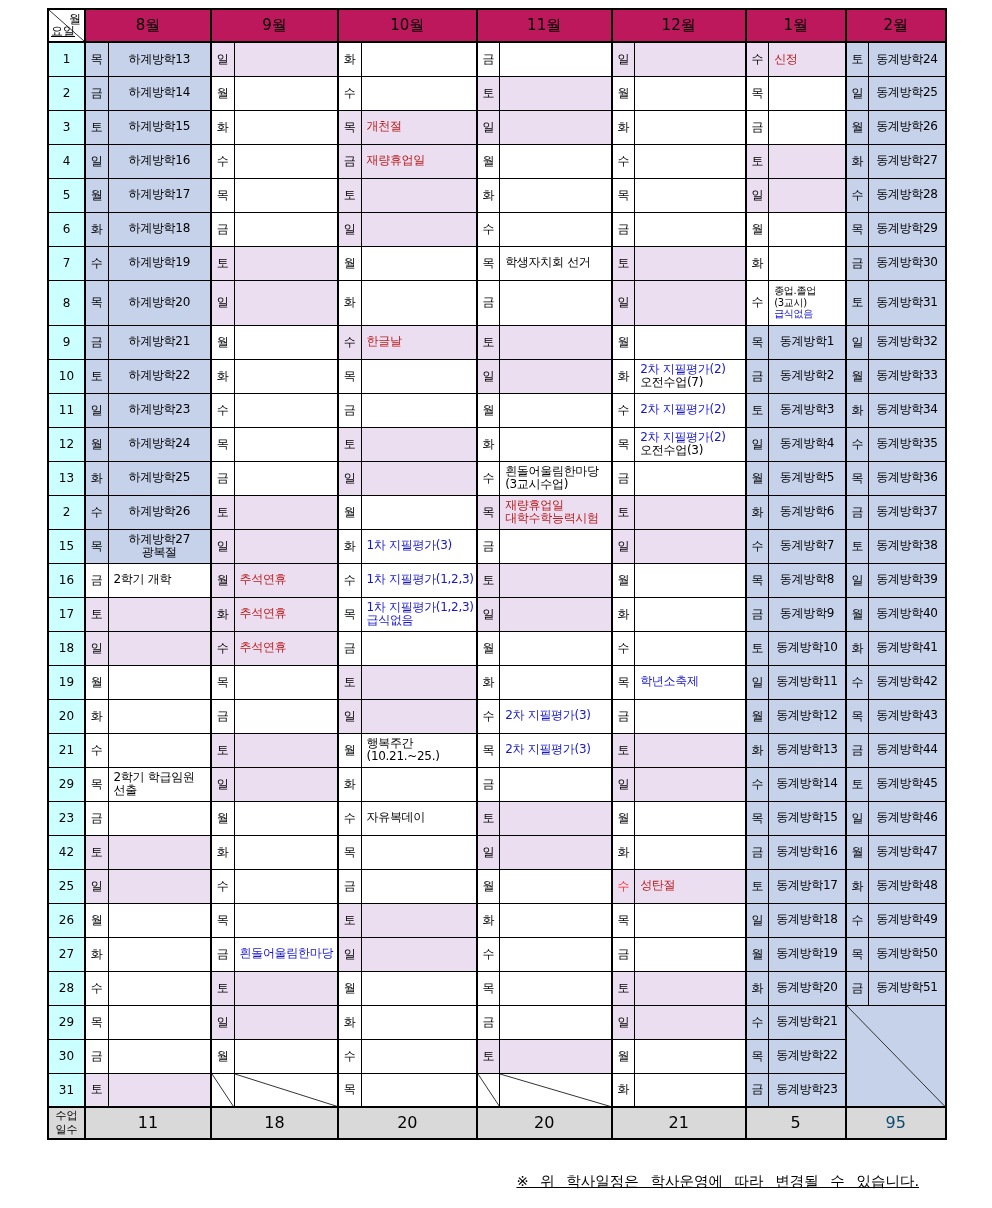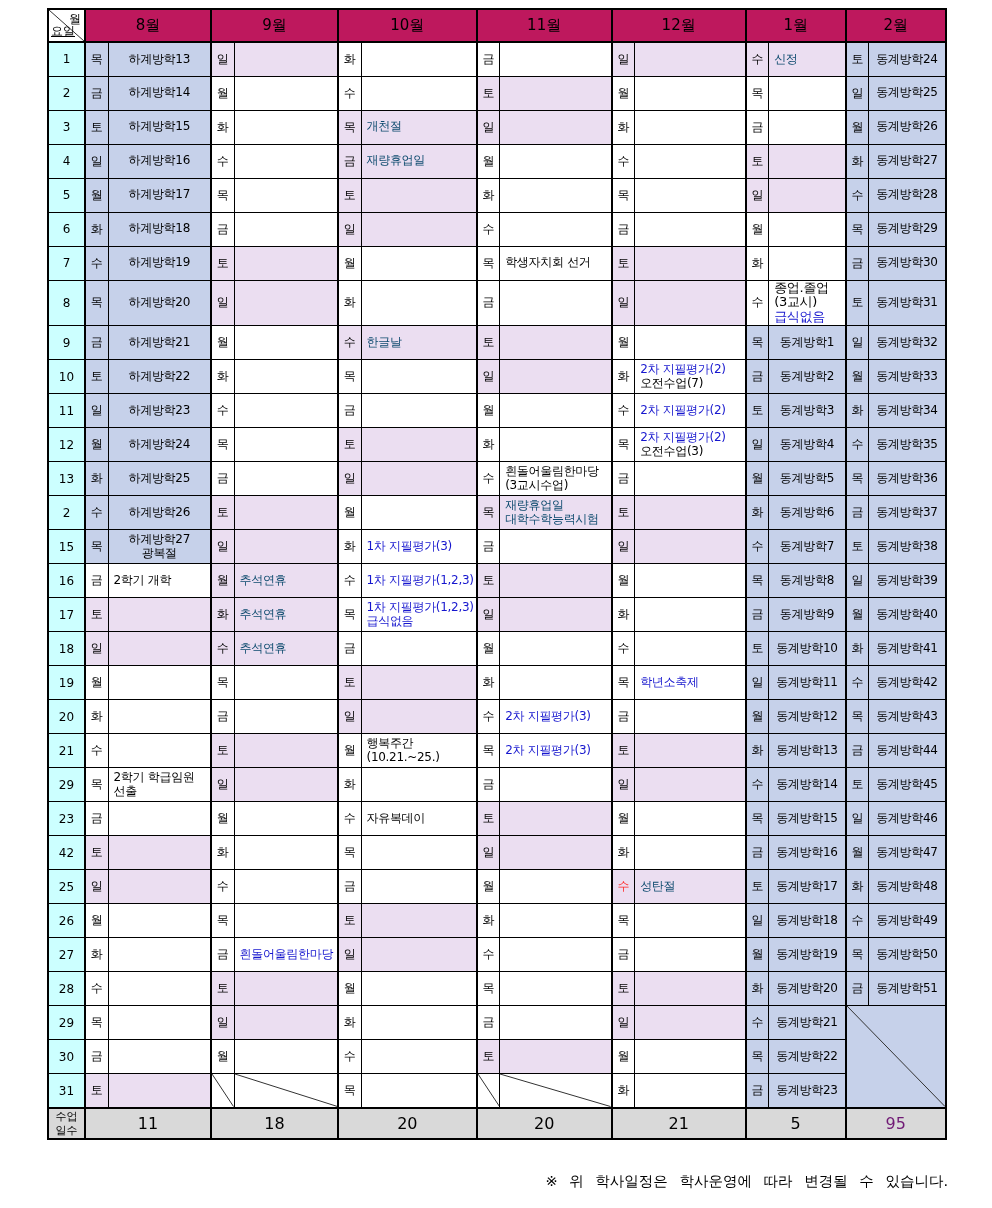--- a/index.html
+++ b/index.html
@@ -8,40 +8,40 @@
   table{border-collapse:collapse;table-layout:fixed;border:2px solid #000;}
   th,td{border:1px solid #000;overflow:hidden;box-sizing:border-box;}
   thead th{height:33px;background:#be185d;font-weight:normal;font-size:15px;border-bottom-width:2px;}
   .bl2{border-left-width:2px;}
   tbody td{height:34px;vertical-align:middle;}
   tr.tall td{height:45px;}
   .daynum{background:#CCFFFF;text-align:center;font-size:12px;}
   .dow{text-align:center;font-size:12px;padding:0;}
   .ev{font-size:12px;line-height:1.12;letter-spacing:-0.3px;}
   .ev .ln{white-space:nowrap;}
-  .ev.small{font-size:13px;line-height:1.15;}
+  .ev.small{font-size:10px;line-height:1.15;}
   .al{text-align:left;padding:0 2px 0 5px;}
   .ac{text-align:center;padding:0 1px;}
   .bg-w{background:#FFFFFF;}
   .bg-p{background:#EBDEF1;}
   .bg-b{background:#C6D1EA;}
   .t-k{color:#000000;}
-  .t-r{color:#0c4a6e;}
+  .t-r{color:#b91c1c;}
   .t-b{color:#1616CE;}
   td.t-r{color:#FF2B2B;}
   .crossed{position:relative;padding:0;}
   svg.diag{position:absolute;left:0;top:0;width:100%;height:100%;display:block;}
   .corner{position:relative;background:#FFFFFF;padding:0;}
   .corner .c-top{position:absolute;top:1px;right:3px;font-size:12px;}
   .corner .c-bot{position:absolute;bottom:1px;left:2px;font-size:12px;text-decoration:underline;margin-top:20px;}
   tfoot td{height:31px;background:#D9D9D9;text-align:center;border-top-width:2px;}
   tfoot .flabel{font-size:11px;line-height:1.25;white-space:pre-line;}
   tfoot .v{font-size:16px;}
-  tfoot .v.vblue{color:#701a75;}
-  .note{margin-top:32px;text-align:right;padding-right:44px;font-size:14.5px;word-spacing:7px;}
+  tfoot .v.vblue{color:#0c4a6e;}
+  .note{margin-top:32px;text-align:right;padding-right:73px;font-size:14.5px;word-spacing:7px;text-decoration:underline;}
 </style>
 </head>
 <body>
 
 <div class="wrap">
   <table>
     <colgroup>
       <col style="width:37px">
       <col style="width:23px">
         <col style="width:103px">

